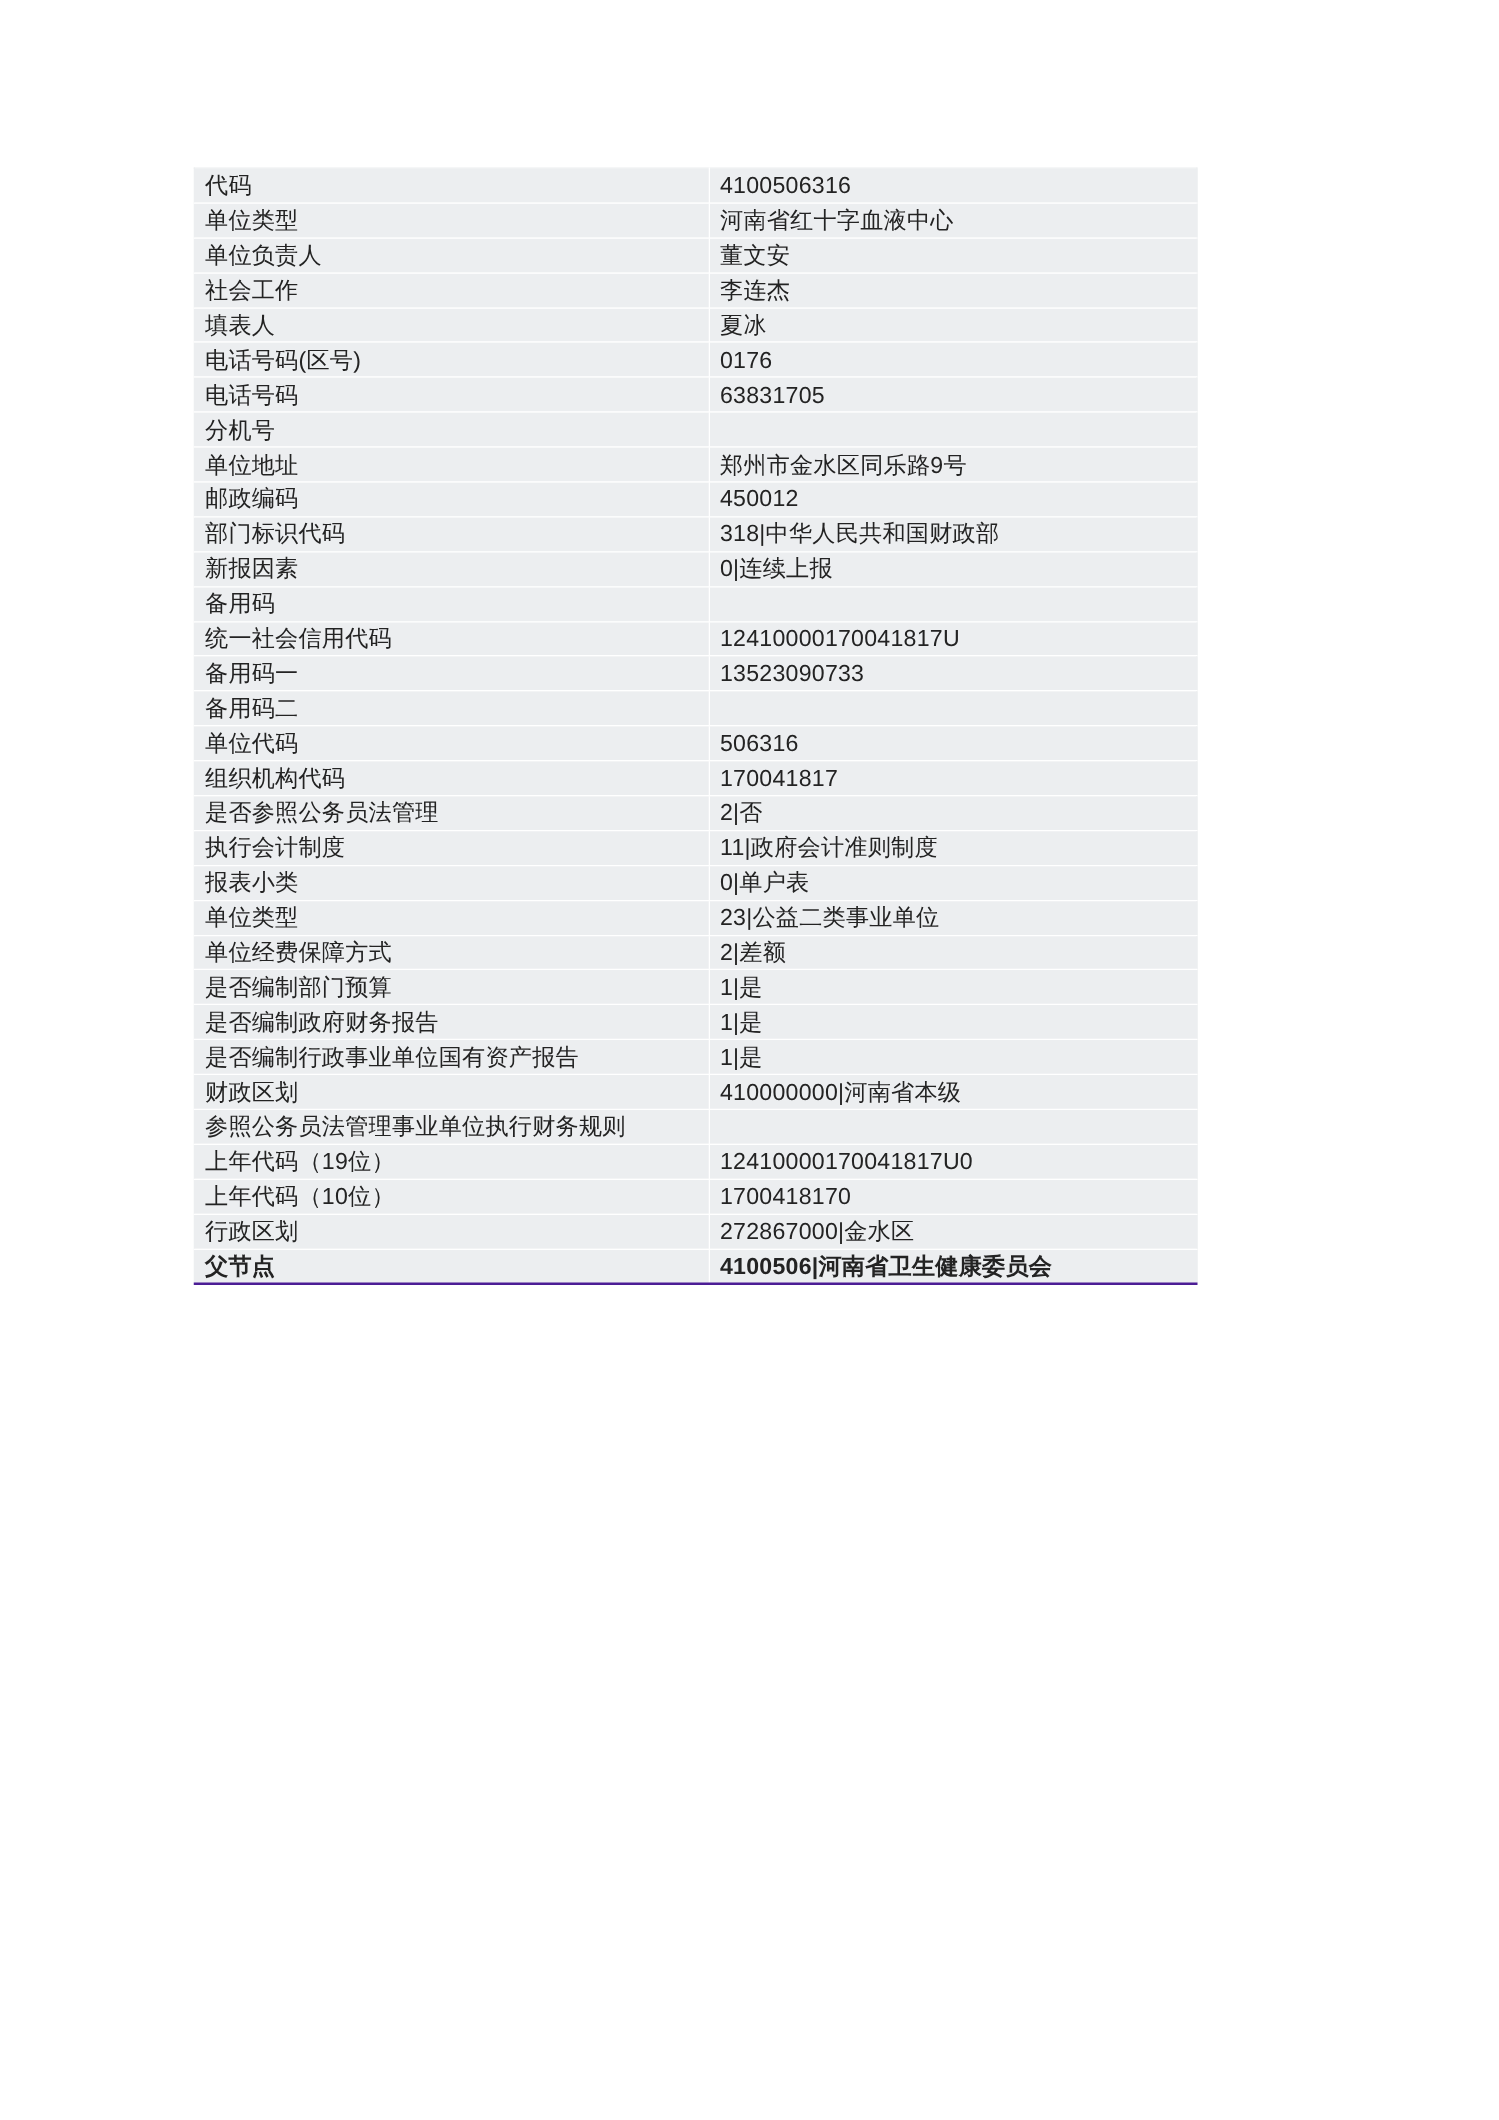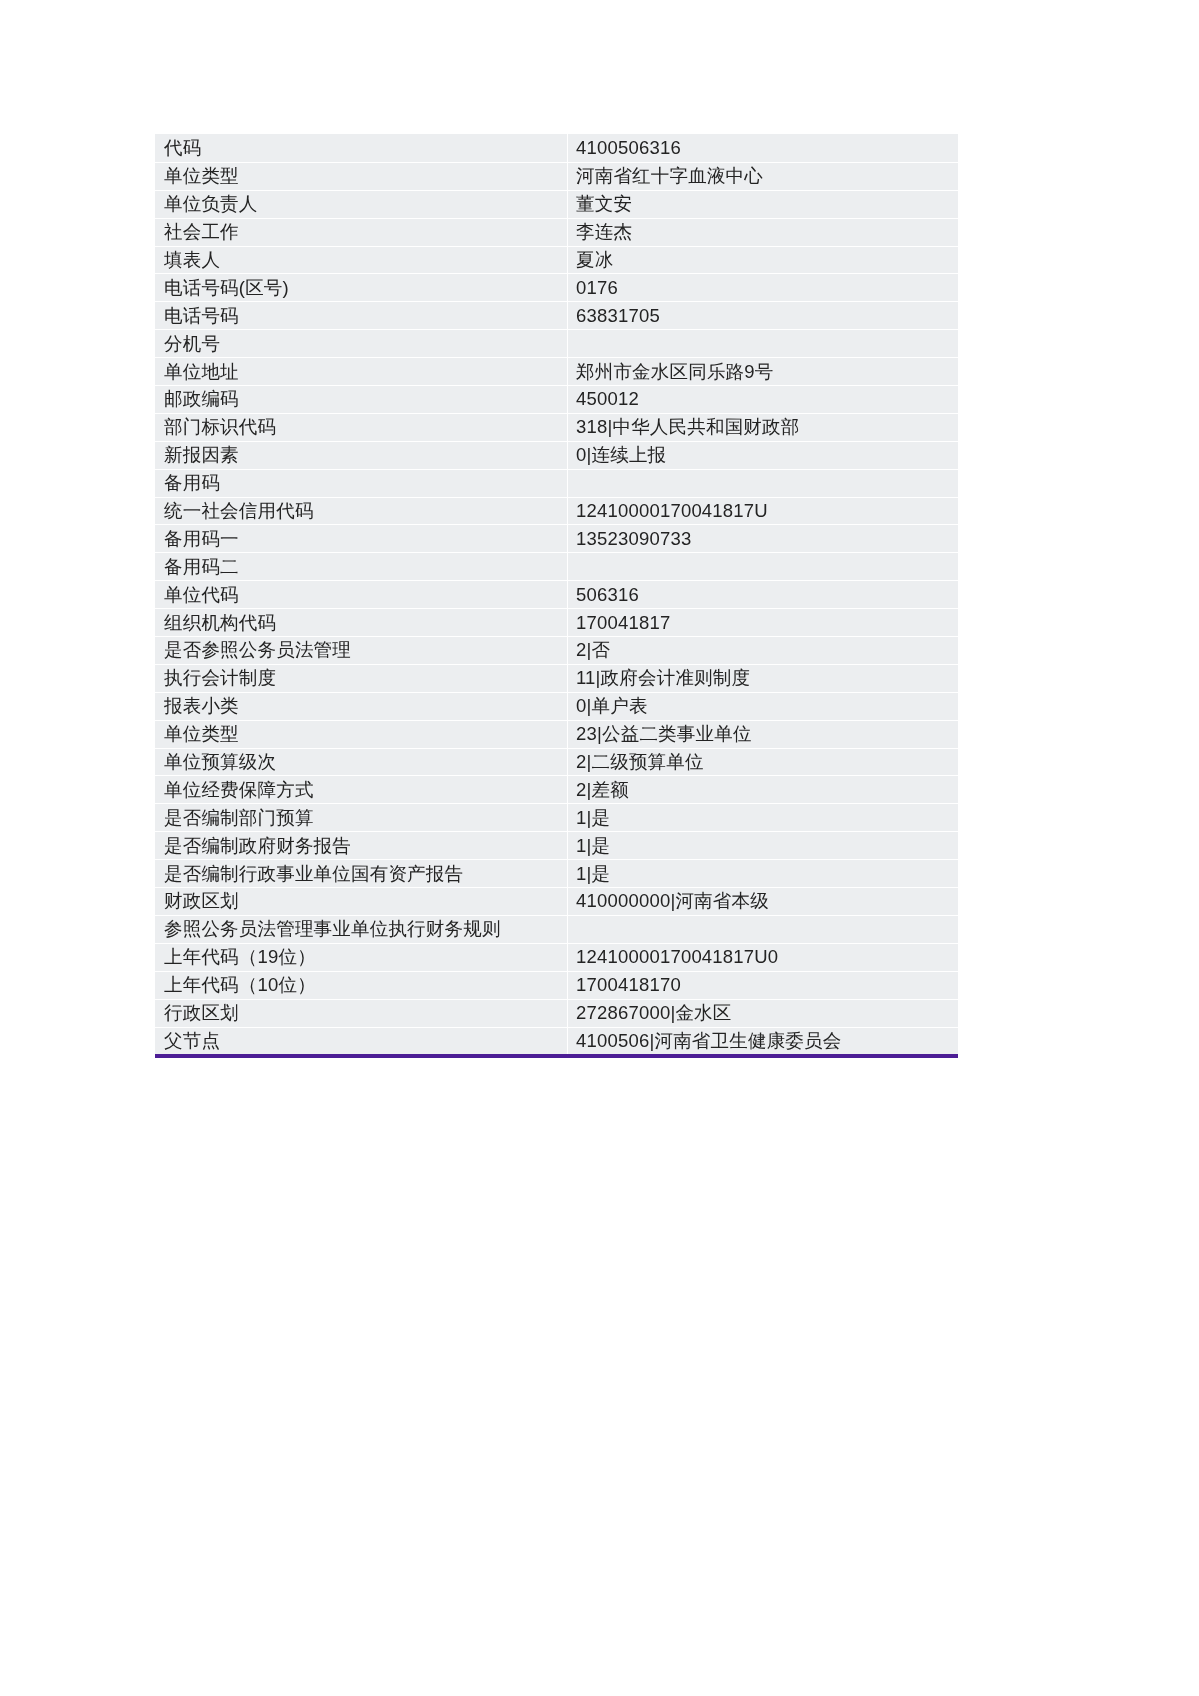--- a/index.html
+++ b/index.html
@@ -51,21 +51,22 @@
     border-left: 1px solid #eceef0;
   }
   .info-table td.value {
     border-right: 1px solid #eceef0;
     margin-top: 20px;
   }
   .info-table tr:first-child td {
     border-top: 1px solid #eceef0;
   }
   .info-table tr:last-child td {
-    border-bottom: 4px solid #4c1d95;
+    border-bottom: 2px solid #4c1d95;
+    font-weight: bold;
   }
 </style>
 </head>
 <body>
 
 <div class="page">
   <table class="info-table">
     <colgroup>
       <col class="label-col">
       <col class="value-col">
@@ -153,24 +154,20 @@
         </tr>
         <tr>
           <td class="label">报表小类</td>
           <td class="value">0|单户表</td>
         </tr>
         <tr>
           <td class="label">单位类型</td>
           <td class="value">23|公益二类事业单位</td>
         </tr>
         <tr>
-          <td class="label">单位预算级次</td>
-          <td class="value">2|二级预算单位</td>
-        </tr>
-        <tr>
           <td class="label">单位经费保障方式</td>
           <td class="value">2|差额</td>
         </tr>
         <tr>
           <td class="label">是否编制部门预算</td>
           <td class="value">1|是</td>
         </tr>
         <tr>
           <td class="label">是否编制政府财务报告</td>
           <td class="value">1|是</td>

